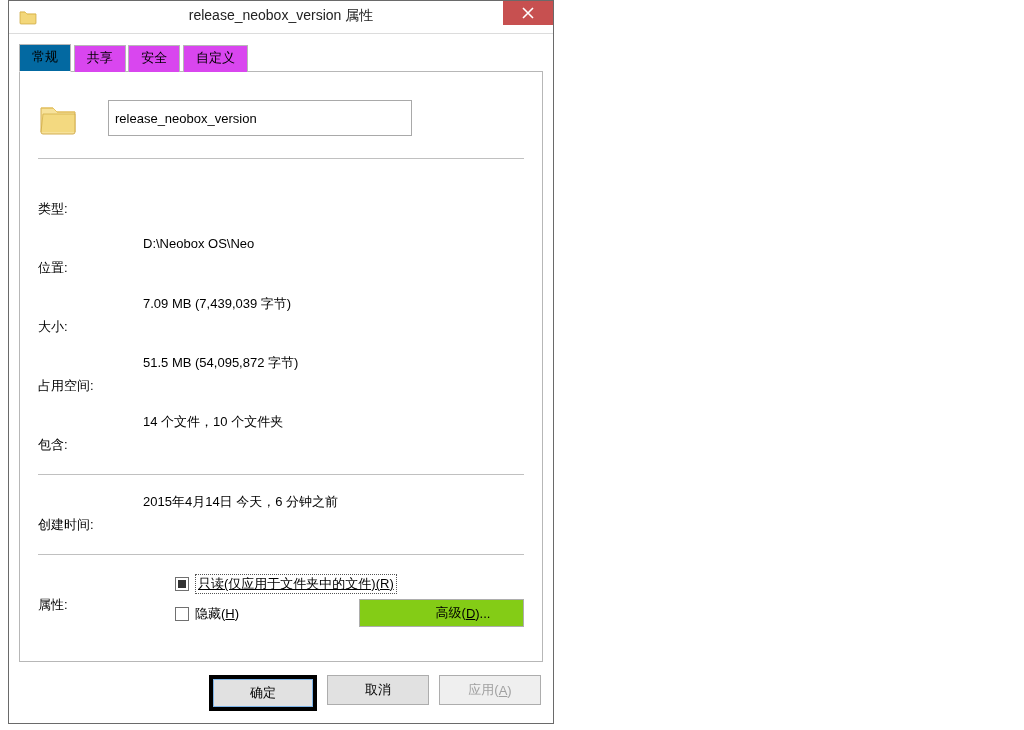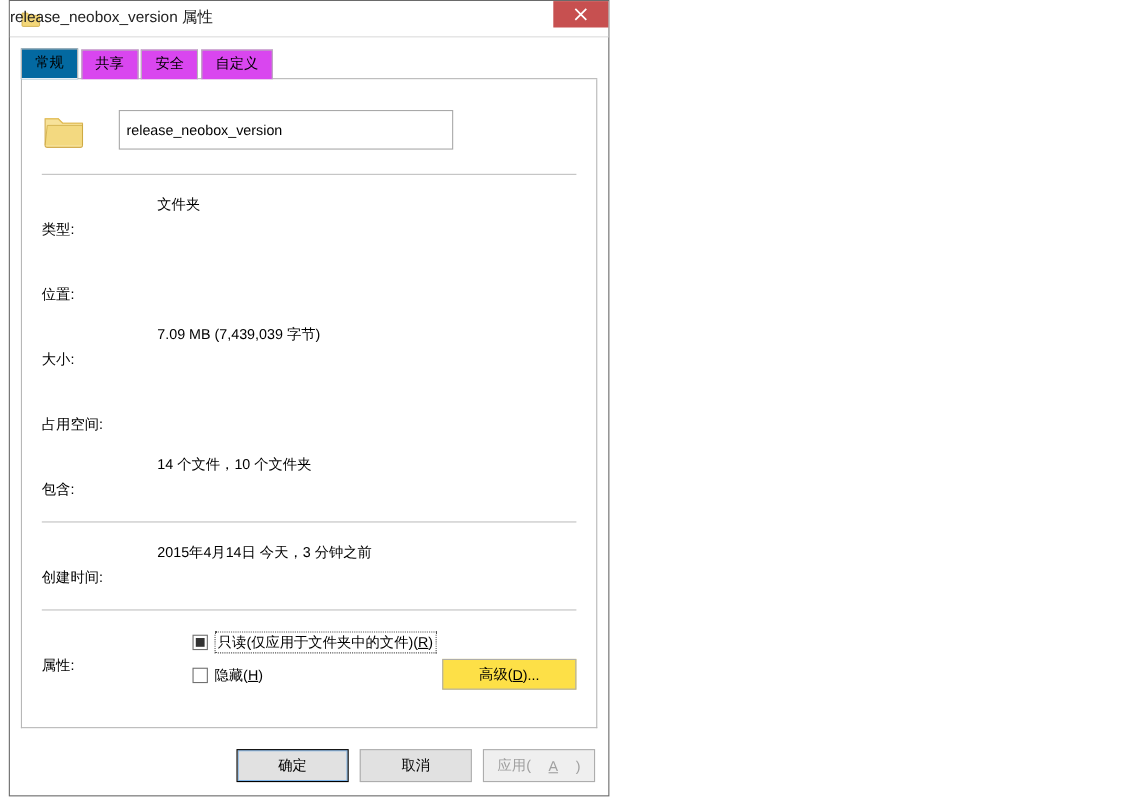--- a/index.html
+++ b/index.html
@@ -32,21 +32,21 @@
     position: absolute;
     left: 10px;
     top: 7px;
     width: 18px;
     height: 18px;
   }
   .titlebar-title {
     position: absolute;
     left: 0; right: 0;
     top: 6px;
-    text-align: left;
+    text-align: center;
     font-size: 14px;
     color: #222;
   }
   .close-btn {
     position: absolute;
     right: 0;
     top: 0;
     width: 50px;
     height: 24px;
     background: #c75050;
@@ -159,59 +159,60 @@
   .cb.indet::after {
     content:"";
     width:8px;
     height:8px;
     background:#333;
     display:block;
   }
   .dotted-focus {
     border: 1px dotted #555;
     padding: 0 2px;
+    text-decoration: underline;
   }
   .adv-btn {
     position: absolute;
     right: 0;
     top: 26px;
     width: 120px;
     height: 26px;
     border: 1px solid #adadad;
-    background: #fde047;
+    background: #84cc16;
     display:flex;
     align-items:center;
     justify-content:center;
     font-size:13px;
+    padding-left:43px;
   }
   .footer {
     position: absolute;
     right: 12px;
     bottom: 12px;
     display: flex;
     gap: 10px;
   }
   .btn {
     width: 100px;
     height: 28px;
     border: 1px solid #adadad;
     background: #e1e1e1;
     display:flex;
     align-items:center;
     justify-content:center;
     font-size:13px;
   }
   .btn.default {
-    border: 1px solid #000000;
+    border: 4px solid #000000;
     box-shadow: inset 0 0 0 1px #7eb4e8;
   }
   .btn.disabled {
     color: #a0a0a0;
     background: #efefef;
-    gap: 16px;
   }
   u { text-decoration: underline; }
 </style>
 </head>
 <body>
 
 <div class="dialog">
 
   <div class="titlebar">
     <div class="titlebar-icon">
@@ -246,46 +247,47 @@
           <path d="M3 34 L5 16 h32 L37 34" fill="#f3d77a" stroke="#caa53a" stroke-width="0.8" opacity="0.8"></path>
         </svg>
       </div>
       <input class="name-input" type="text" value="release_neobox_version" style="">
     </div>
 
     <hr class="hr">
 
     <div class="kv-row">
       <div class="kv-label">类型:</div>
-      <div class="kv-value">文件夹</div>
     </div>
 
     <div class="kv-row">
       <div class="kv-label">位置:</div>
+      <div class="kv-value">D:\Neobox OS\Neo</div>
     </div>
 
     <div class="kv-row">
       <div class="kv-label">大小:</div>
       <div class="kv-value">7.09 MB (7,439,039 字节)</div>
     </div>
 
     <div class="kv-row">
       <div class="kv-label">占用空间:</div>
+      <div class="kv-value">51.5 MB (54,095,872 字节)</div>
     </div>
 
     <div class="kv-row">
       <div class="kv-label">包含:</div>
       <div class="kv-value">14 个文件，10 个文件夹</div>
     </div>
 
     <hr class="hr" style="margin-top:20px;">
 
     <div class="kv-row">
       <div class="kv-label">创建时间:</div>
-      <div class="kv-value">2015年4月14日 今天，3 分钟之前</div>
+      <div class="kv-value">2015年4月14日 今天，6 分钟之前</div>
     </div>
 
     <hr class="hr" style="margin-top:20px;">
 
     <div class="attr-block">
       <div class="kv-row" style="margin-top:0;gap:32px;">
         <div class="kv-label">属性:</div>
         <div class="kv-value">
 
           <div class="checkbox-row">

